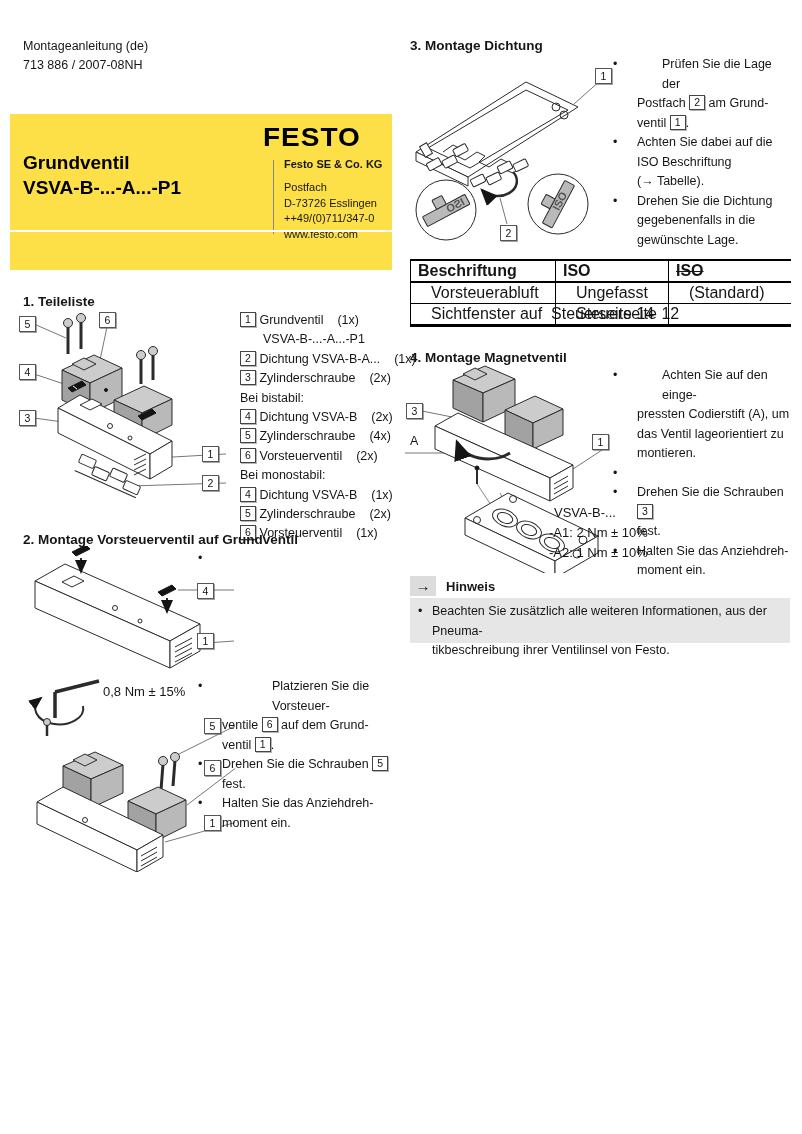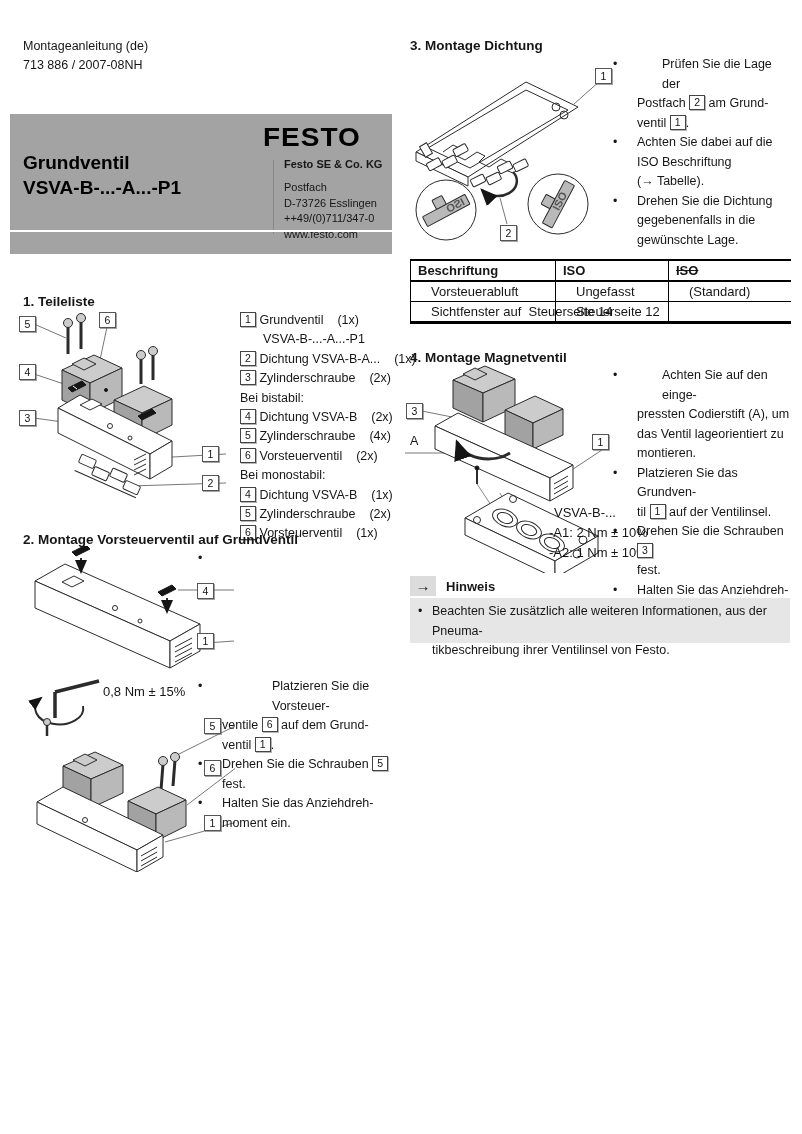--- a/index.html
+++ b/index.html
@@ -2,21 +2,21 @@
 <html><head>
 <meta charset="utf-8">
 <style>
   html,body{margin:0;padding:0;background:#fff;}
   .page{position:relative;width:802px;height:1134px;background:#fff;
         font-family:"Liberation Sans",sans-serif;color:#161616;overflow:hidden;}
   .abs{position:absolute;}
   .t12{font-size:12.5px;line-height:19.4px;}
   .sect{font-size:13.5px;font-weight:bold;}
   
-  .brandbox{left:10px;top:114px;width:382px;height:140px;background:#a3a3a3;}
+  .brandbox{left:10px;top:114px;width:382px;height:156px;background:#fde047;}
   .logo{position:absolute;left:253px;top:8px;font-size:28px;font-weight:bold;
         letter-spacing:1px;transform:scaleY(0.92);color:#000;}
   .btitle{position:absolute;left:13px;font-size:19px;font-weight:bold;color:#000;}
   .vline{position:absolute;left:263px;top:46px;width:1px;height:74px;background:#888;}
   .company{position:absolute;left:274px;top:44px;font-size:11px;font-weight:bold;}
   .addr{position:absolute;left:274px;top:66px;font-size:11px;line-height:15.5px;}
   .whr{position:absolute;left:0;top:116px;width:382px;height:2px;background:#fff;}
   
   .plist{font-size:12.5px;line-height:19.4px;white-space:nowrap;}
   .plist .row{height:19.4px;}
@@ -31,21 +31,21 @@
   .b .dot{width:24px;flex:none;}
   .b .bt .ln1{padding-left:50px;}
   .rcol .b .bt .ln1{padding-left:25px;}
   
   .co{position:absolute;width:15px;height:14px;border:1px solid #555;background:#fff;
       font-size:10.5px;line-height:14px;text-align:center;color:#111;
       box-shadow:1px 1px 0 rgba(100,100,100,.6);}
   
   table.iso{border-collapse:collapse;border-top:2px solid #000;border-bottom:3px solid #000;
             border-left:1px solid #000;table-layout:fixed;}
-  table.iso th,table.iso td{font-size:13px;padding:1px 7px;text-align:left;
+  table.iso th,table.iso td{font-size:16px;padding:1px 7px;text-align:left;
             white-space:pre;overflow:visible;height:17px;font-weight:normal;}
   table.iso th{font-weight:bold;border-bottom:2.5px solid #000;}
   table.iso td{border-bottom:1px solid #000;padding-left:20px;}
   table.iso .c2,table.iso .c3{border-left:1px solid #000;}
   .strike{text-decoration:line-through;}
   .isosub{display:inline-block;margin-left:30px;}
   
   .harr{left:410px;top:576px;width:26px;height:20px;background:#dcdcdc;
         text-align:center;font-size:15px;font-weight:bold;line-height:20px;}
   .hbox{left:410px;top:598px;width:380px;height:45px;background:#e6e6e6;}
@@ -417,24 +417,20 @@
         <span class="dot">•</span>
       <div class="bt">
         <div class="ln1"><span>Achten Sie auf den einge-</span></div>
         <div><span>pressten Codierstift (A), um</span></div>
         <div><span>das Ventil lageorientiert zu</span></div>
         <div><span>montieren.</span></div>
       </div>
     </div>
     <div class="b">
         <span class="dot">•</span>
-      <div class="bt">
-        <div><span>Platzieren Sie das Grundven-</span></div>
-        <div><span>til </span><span class="nb">1</span><span> auf der Ventilinsel.</span></div>
-      </div>
     </div>
     <div class="b">
         <span class="dot">•</span>
       <div class="bt">
         <div><span>Drehen Sie die Schrauben </span><span class="nb">3</span></div>
         <div><span>fest.</span></div>
       </div>
     </div>
     <div class="b">
         <span class="dot">•</span>

